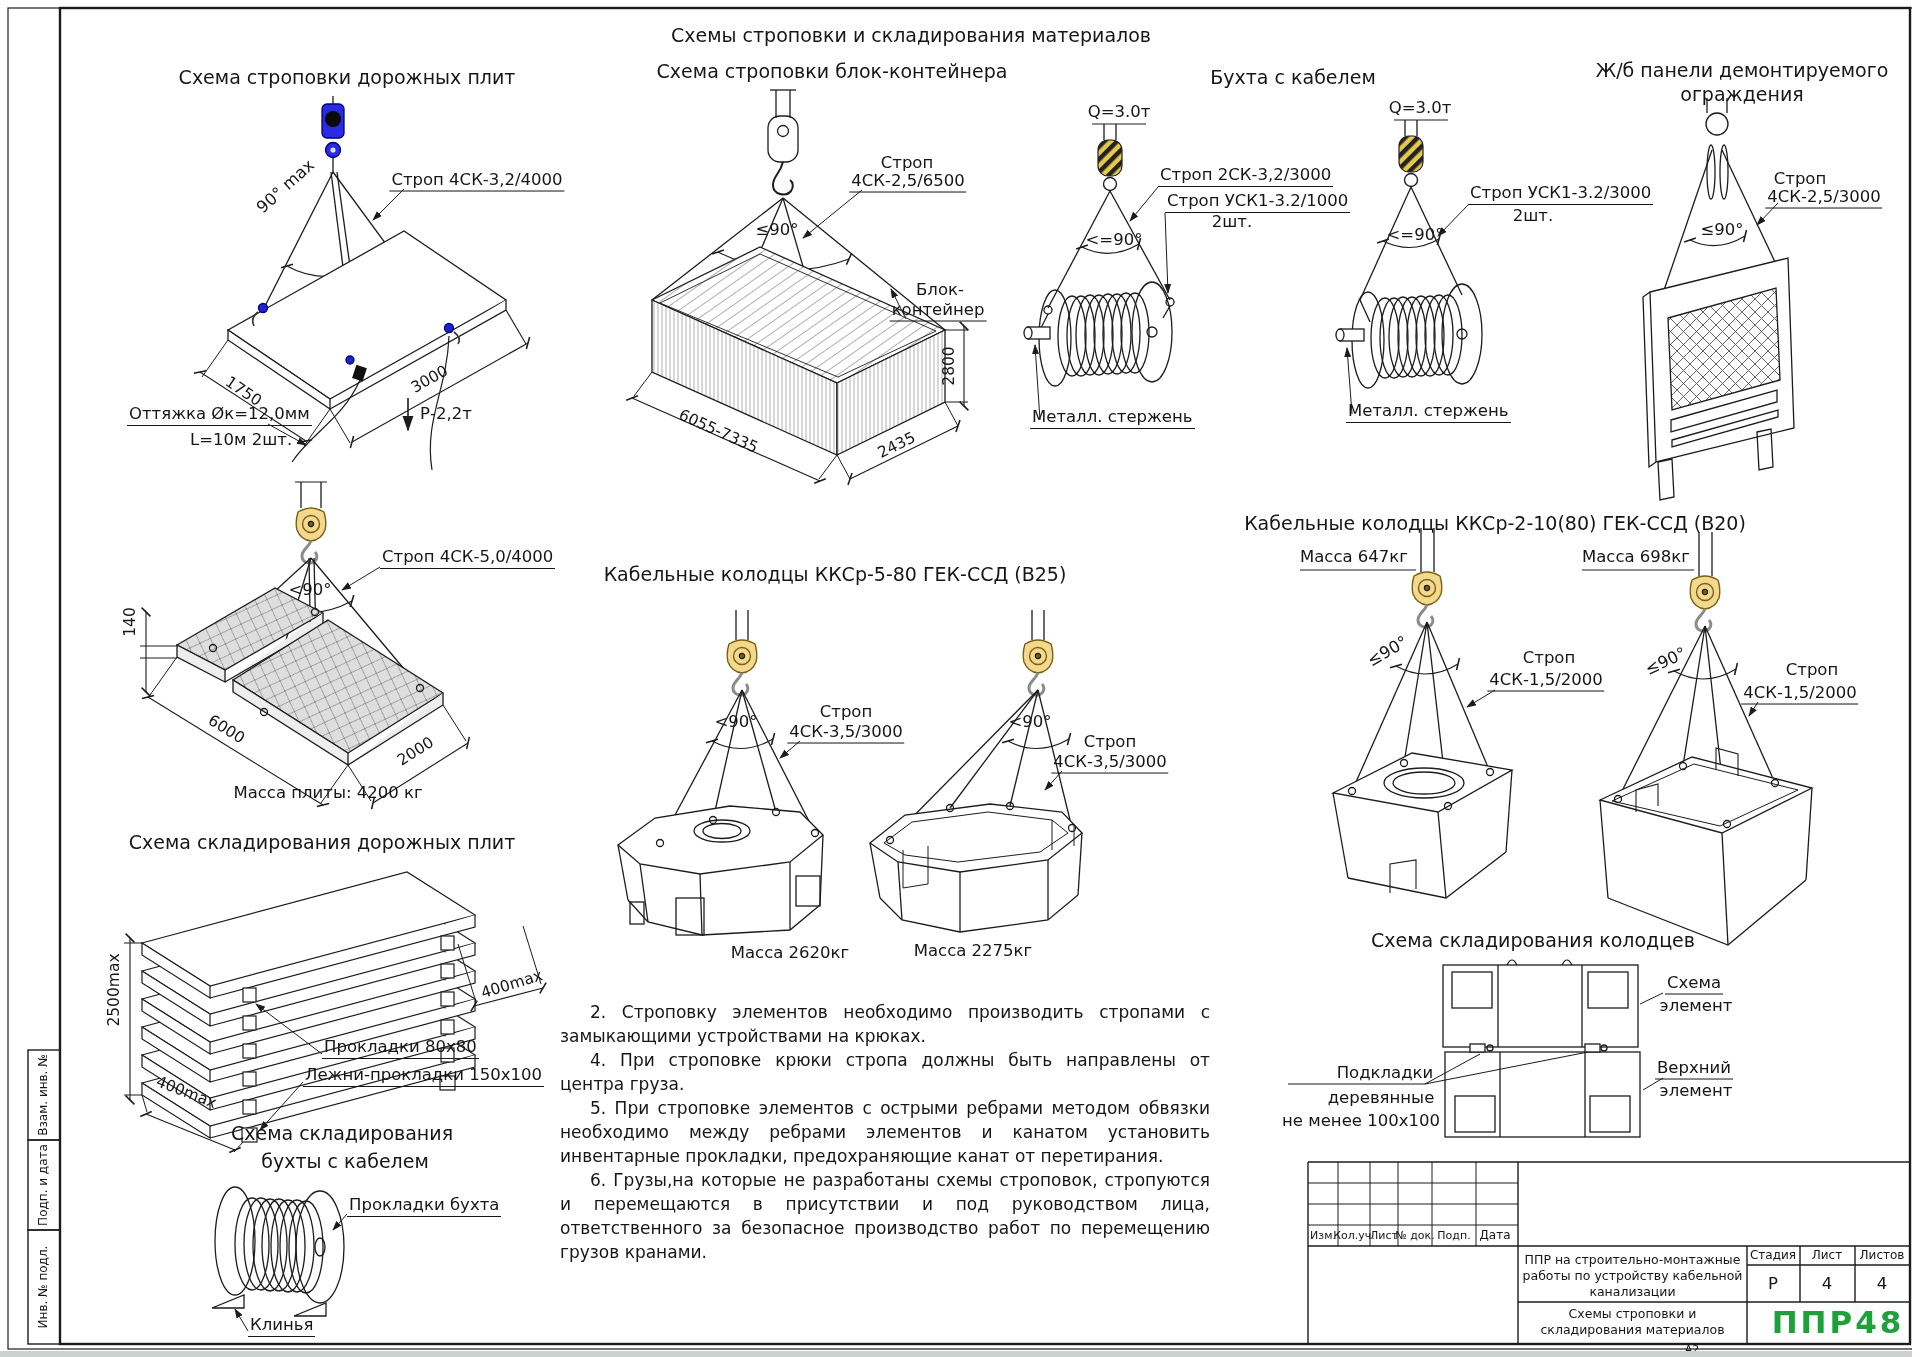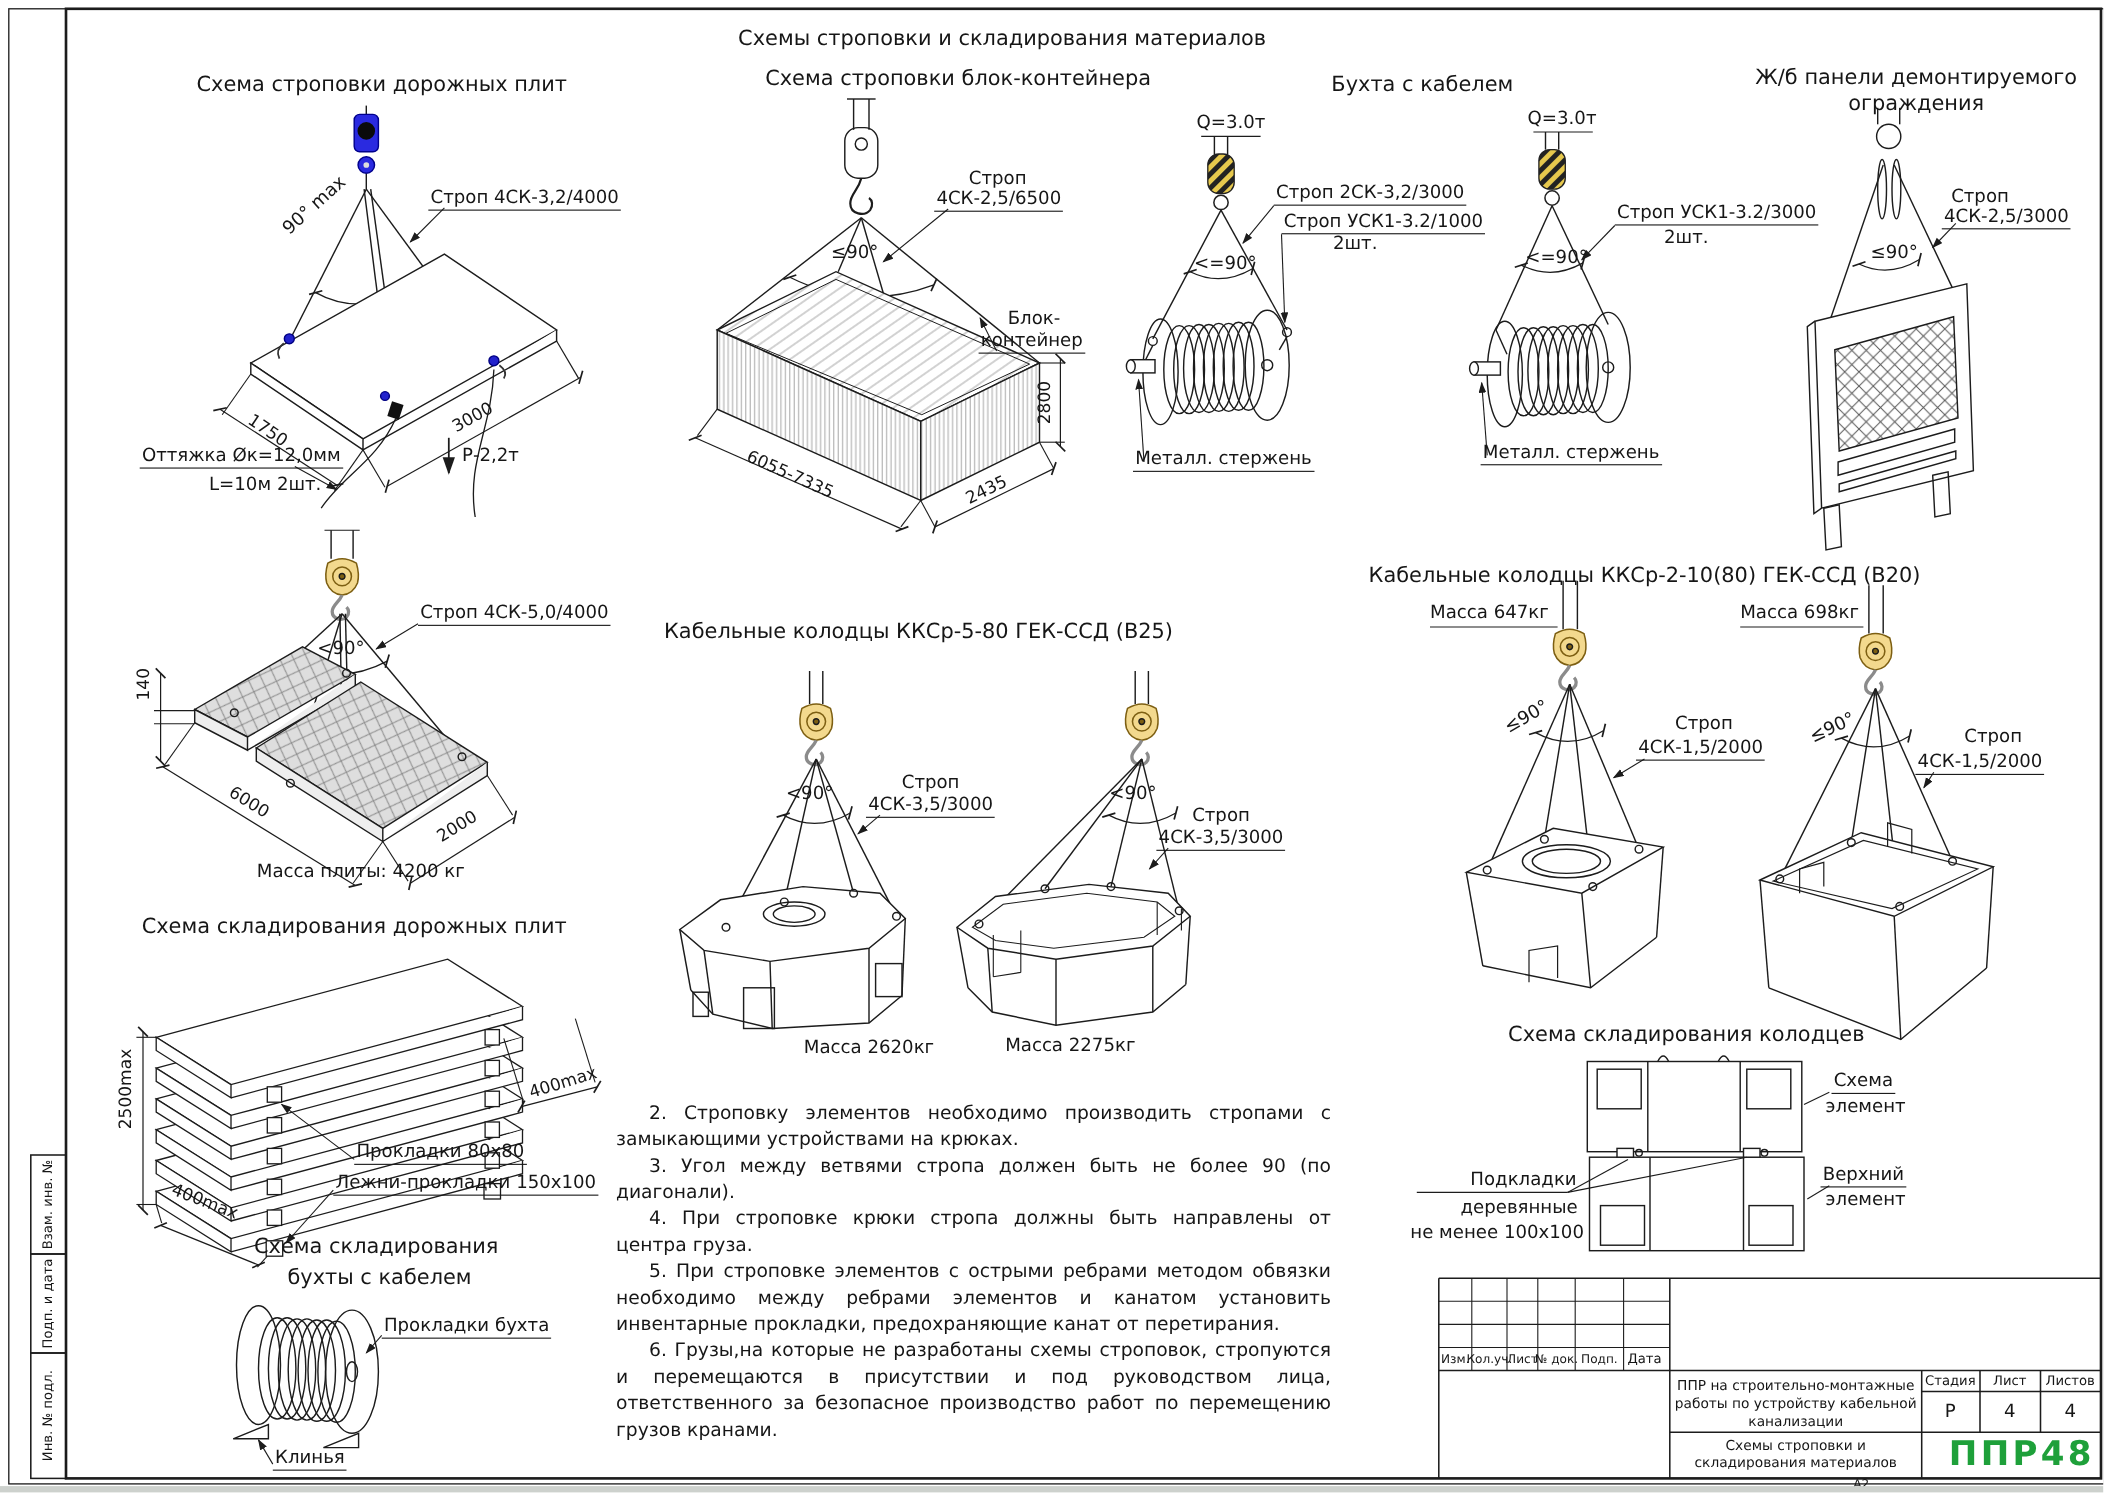--- a/index.html
+++ b/index.html
@@ -471,21 +471,21 @@
 
 <div class="lbl ttl ctr" style="left:347px;top:78px">Схема строповки дорожных плит</div>
 <div class="lbl ctr u" style="left:477px;top:181px">Строп 4СК-3,2/4000</div>
 <div class="lbl ctr" style="left:286px;top:187px;transform:translate(-50%,-50%) rotate(-42deg)">90° max</div>
 <div class="lbl u" style="left:127px;top:405px">Оттяжка Øк=12,0мм</div>
 <div class="lbl" style="left:190px;top:431px">L=10м 2шт.</div>
 <div class="lbl" style="left:420px;top:405px">Р-2,2т</div>
 <div class="lbl dim ctr" style="left:243px;top:392px;transform:translate(-50%,-50%) rotate(34deg)">1750</div>
 <div class="lbl dim ctr" style="left:430px;top:380px;transform:translate(-50%,-50%) rotate(-29deg)">3000</div>
 
-<div class="lbl ttl ctr" style="left:871px;top:72px">Схема строповки блок-контейнера</div>
+<div class="lbl ttl ctr" style="left:832px;top:72px">Схема строповки блок-контейнера</div>
 <div class="lbl ctr" style="left:907px;top:163px">Строп</div>
 <div class="lbl ctr u" style="left:908px;top:182px">4СК-2,5/6500</div>
 <div class="lbl ctr" style="left:777px;top:230px">≤90°</div>
 <div class="lbl ctr" style="left:940px;top:290px">Блок-</div>
 <div class="lbl ctr u" style="left:938px;top:311px">контейнер</div>
 <div class="lbl dim ctr" style="left:718px;top:432px;transform:translate(-50%,-50%) rotate(24deg)">6055-7335</div>
 <div class="lbl dim ctr" style="left:897px;top:446px;transform:translate(-50%,-50%) rotate(-26deg)">2435</div>
 <div class="lbl dim ctr" style="left:950px;top:366px;transform:translate(-50%,-50%) rotate(-90deg)">2800</div>
 
 <div class="lbl ttl ctr" style="left:1293px;top:78px">Бухта с кабелем</div>
@@ -550,21 +550,20 @@
 <div class="lbl ctr u" style="left:1694px;top:984px">Схема</div>
 <div class="lbl ctr" style="left:1696px;top:1006px">элемент</div>
 <div class="lbl ctr u" style="left:1694px;top:1069px">Верхний</div>
 <div class="lbl ctr" style="left:1696px;top:1091px">элемент</div>
 <div class="lbl ctr" style="left:1385px;top:1073px">Подкладки</div>
 <div class="lbl ctr" style="left:1381px;top:1098px">деревянные</div>
 <div class="lbl ctr" style="left:1361px;top:1121px">не менее 100х100</div>
 
 <div id="notes">
   <p>2.  Строповку элементов необходимо производить стропами с замыкающими устройствами на крюках.</p>
-  <p>3.  Угол между ветвями стропа должен быть не более 90 (по диагонали).</p>
   <p>4.  При строповке крюки стропа должны быть направлены от центра груза.</p>
   <p>5.  При строповке элементов с острыми ребрами методом обвязки необходимо между ребрами элементов и канатом установить инвентарные прокладки, предохраняющие канат от перетирания.</p>
   <p>6.  Грузы,на которые не разработаны схемы строповок, стропуются и перемещаются в присутствии и под руководством лица, ответственного за безопасное производство работ по перемещению грузов кранами.</p>
 </div>
 
 <div class="lbl sm ctr" style="left:44px;top:1095px;font-size:12px;transform:translate(-50%,-50%) rotate(-90deg)">Взам. инв. №</div>
 <div class="lbl sm ctr" style="left:44px;top:1185px;font-size:12px;transform:translate(-50%,-50%) rotate(-90deg)">Подп. и дата</div>
 <div class="lbl sm ctr" style="left:44px;top:1287px;font-size:12px;transform:translate(-50%,-50%) rotate(-90deg)">Инв. № подл.</div>
 
 <div class="lbl ctr" style="left:1323px;top:1236px;font-size:11px">Изм.</div>

